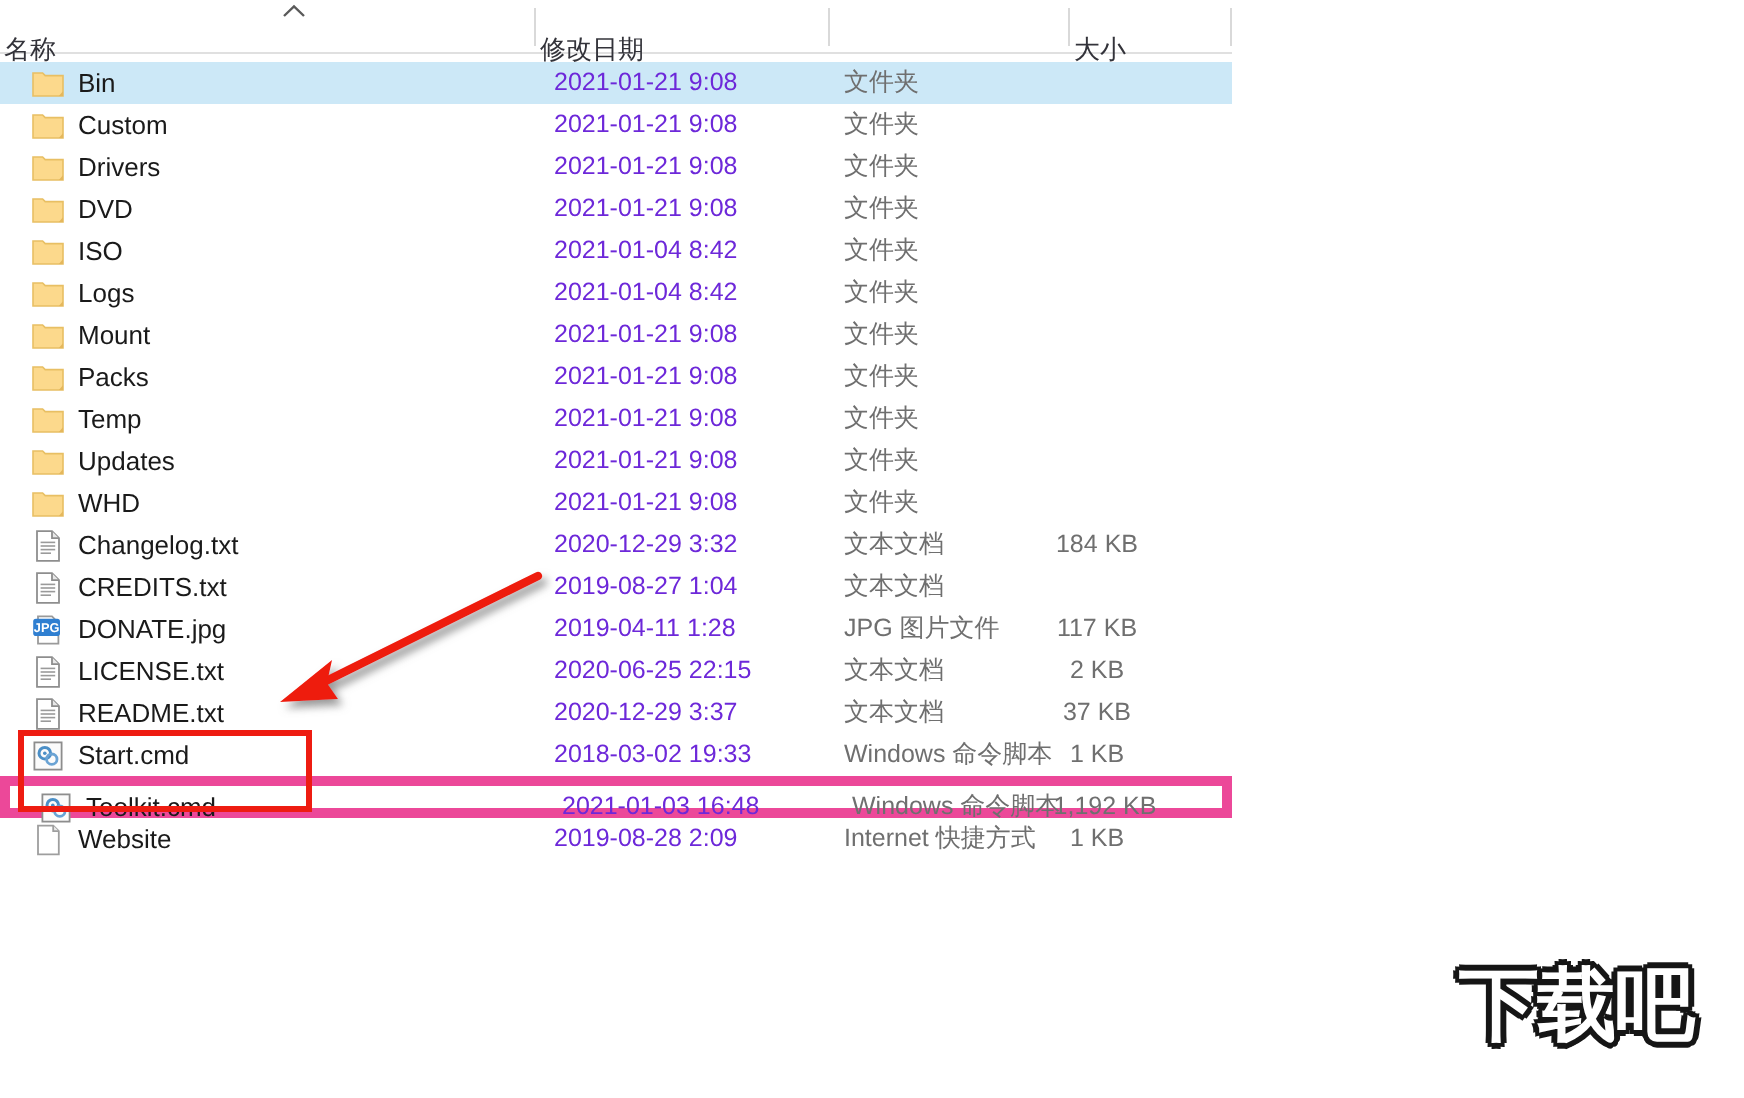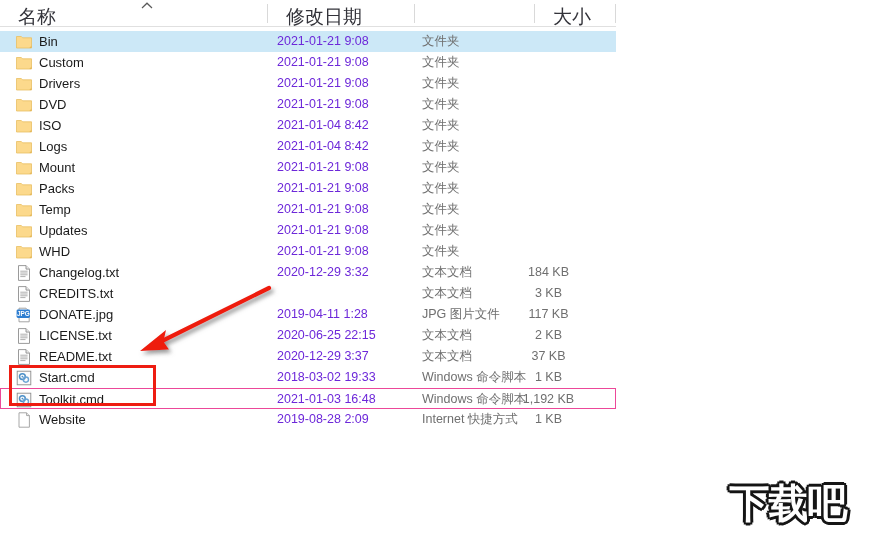--- a/index.html
+++ b/index.html
@@ -19,25 +19,25 @@
   
   .col-header {
     position: absolute;
     left: 0; top: 0;
     width: 616px; height: 27px;
     background: #ffffff;
     border-bottom: 1px solid #e0e0e0;
   }
   .col-header .cell {
     position: absolute;
-    top: 4px; height: 26px;
-    font-size: 19px;
+    top: 12px; height: 26px;
+    font-size: 13px;
     color: #33333a;
     line-height: 26px;
-    padding-left: 18px;
+    padding-left: 2px;
     white-space: nowrap;
   }
   .col-header .divider {
     position: absolute;
     top: 4px;
     width: 1px; height: 19px;
     background: #d9d9d9;
   }
   .sort-chev {
     position: absolute;
@@ -56,21 +56,21 @@
     height: 21px;
     width: 616px;
     display: block;
   }
   .row.selected {
     background: #cce8f7;
     text-decoration: underline;
   }
   .row.hovered {
     background: #ffffff;
-    border: 1px solid #ec4899;
+    border: 5px solid #ec4899;
     height: 21px;
   }
   .row .namecell {
     position: absolute;
     left: 16px; top: 0;
     height: 21px;
     line-height: 21px;
     font-size: 13px;
     color: #1a1a1a;
     white-space: nowrap;
@@ -361,22 +361,22 @@
               <path d="M10 0.6 L10 4.1 L13.5 4.1" fill="#e8e8e8" stroke="#8e8e8e" stroke-width="0.9"></path>
               <g stroke="#9a9a9a" stroke-width="0.8">
                 <line x1="4.3" y1="6.2" x2="11.6" y2="6.2"></line>
                 <line x1="4.3" y1="8" x2="11.6" y2="8"></line>
                 <line x1="4.3" y1="9.8" x2="11.6" y2="9.8"></line>
                 <line x1="4.3" y1="11.6" x2="9.5" y2="11.6"></line>
               </g>
             </svg></span>
           <span class="label">CREDITS.txt</span>
         </div>
+        <div class="datecell">2019-08-27 1:04</div>
         <div class="typecell">文本文档</div>
-        <div class="sizecell">3 KB</div>
       </div>
       <div class="row">
         <div class="namecell">
           <span class="icon"><svg class="ico-img" viewBox="0 0 16 16">
               <path d="M3 1.2 L10 1.2 L13.2 4.4 L13.2 14.8 L3 14.8 Z" fill="#ffffff" stroke="#9a9a9a" stroke-width="0.9"></path>
               <rect x="0.6" y="2.4" width="13.4" height="8.6" rx="1.4" fill="#2f7fd1"></rect>
               <text x="7.3" y="9.1" font-family="Liberation Sans, sans-serif" font-size="6.4" font-weight="bold" fill="#ffffff" text-anchor="middle">JPG</text>
             </svg></span>
           <span class="label">DONATE.jpg</span>
         </div>

